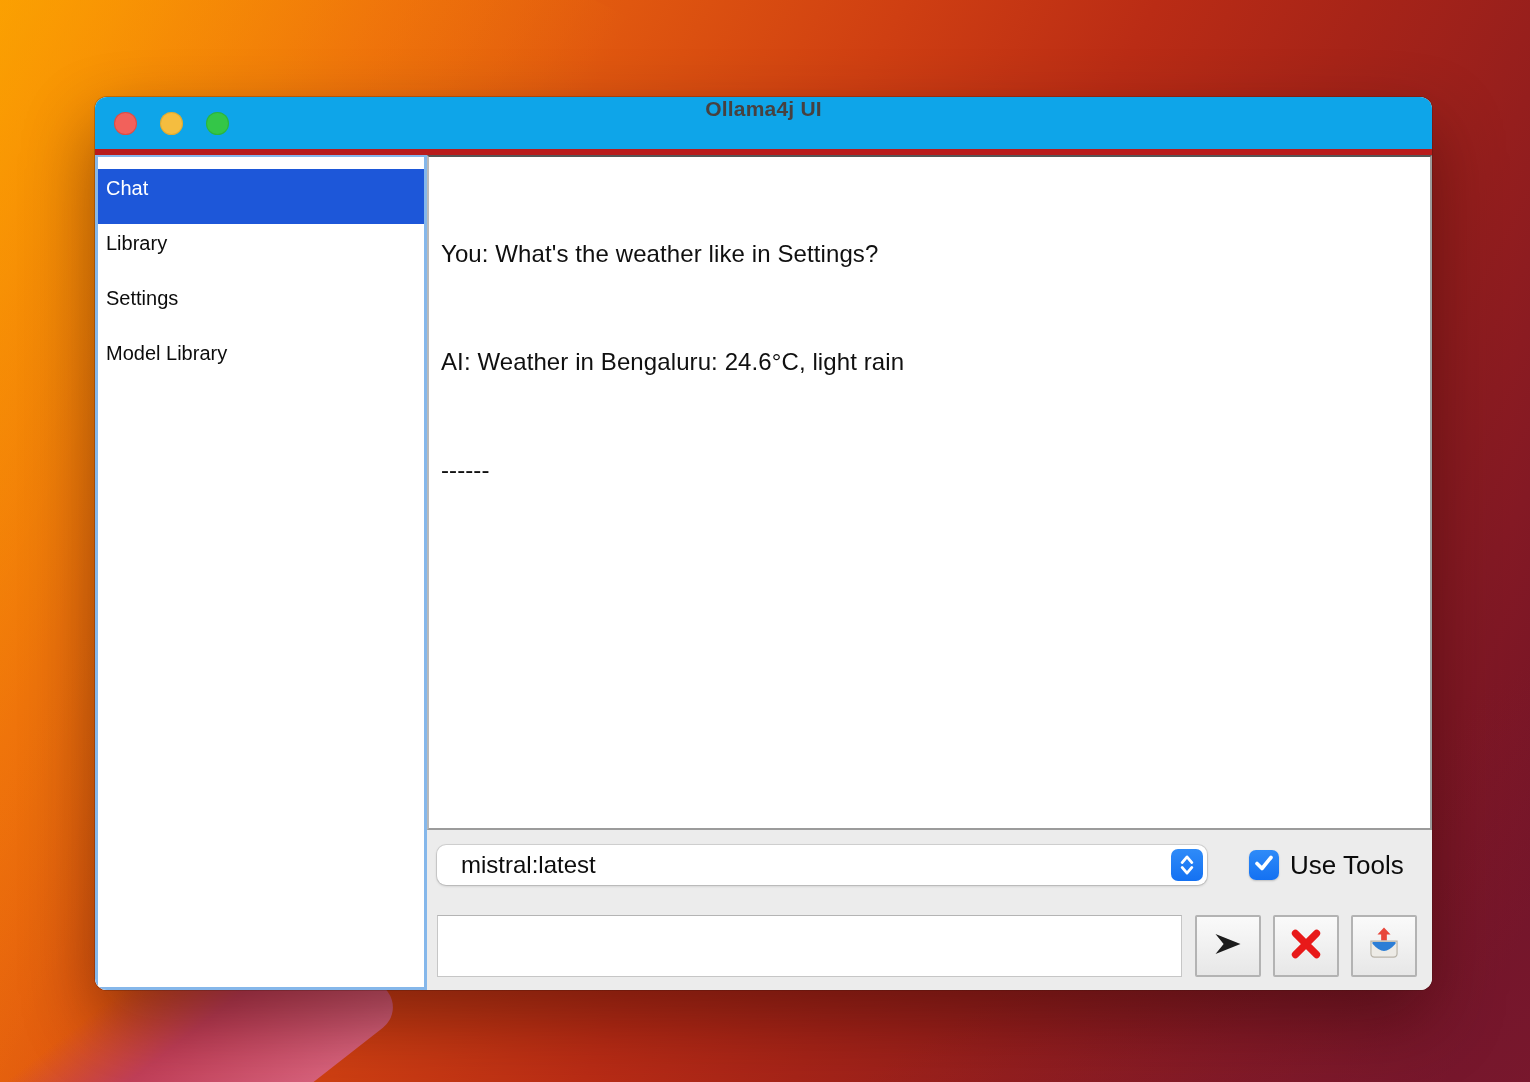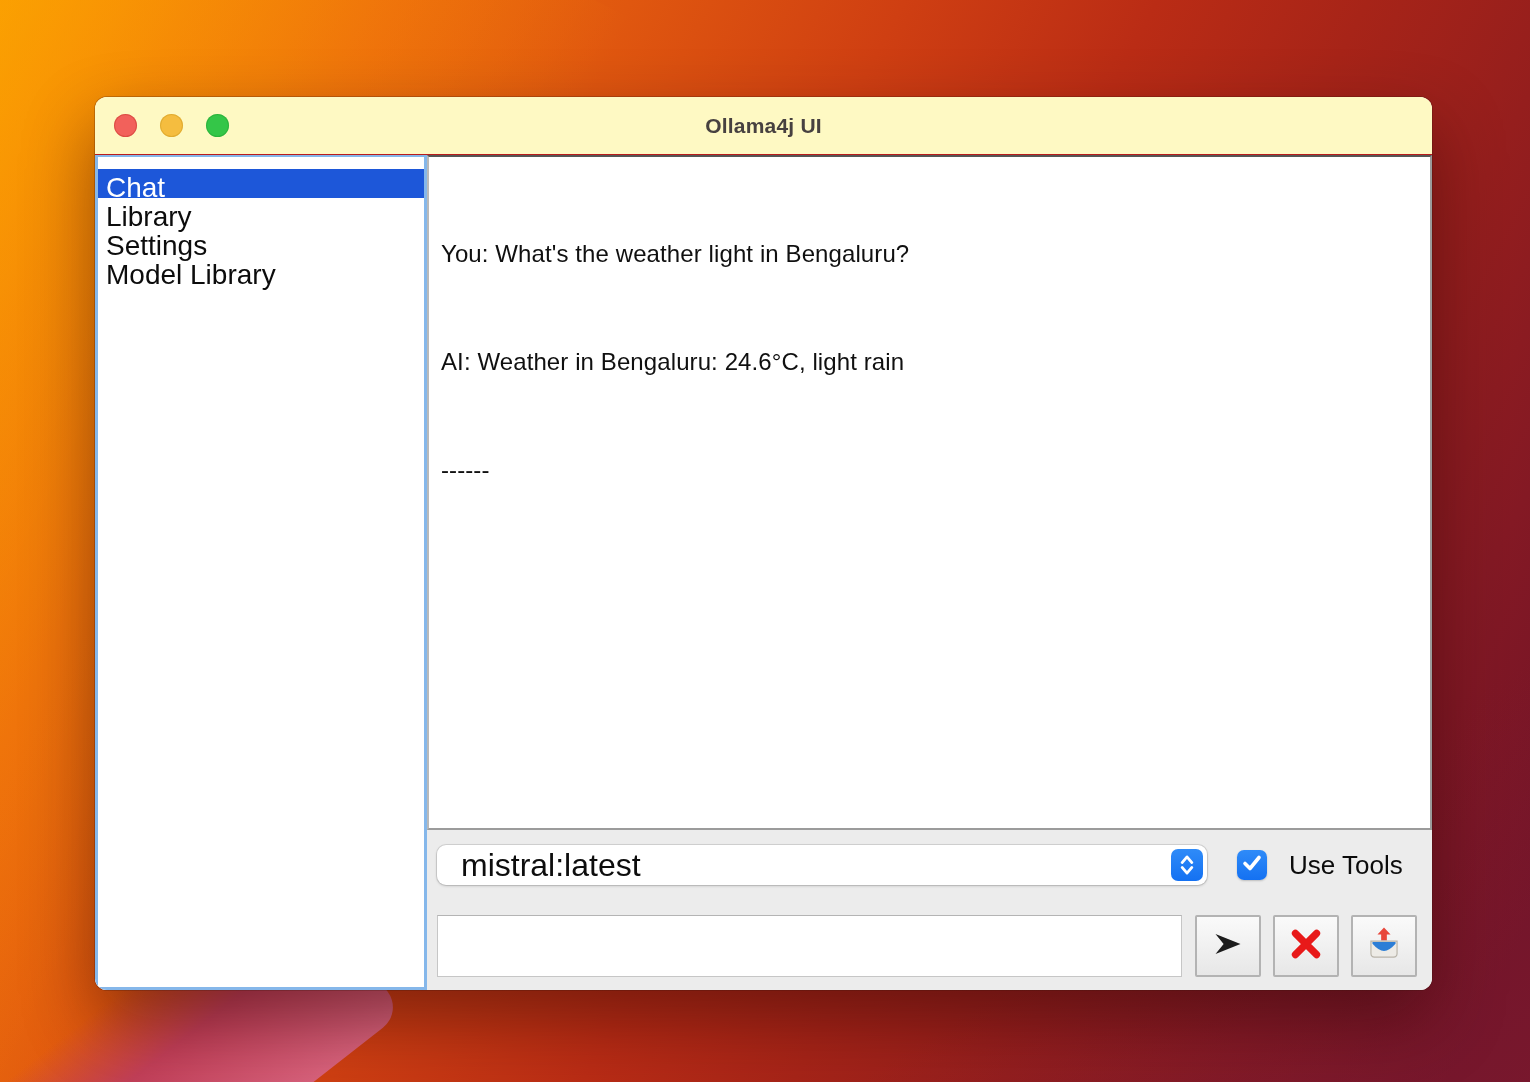--- a/index.html
+++ b/index.html
@@ -38,24 +38,24 @@
   
   .window {
     position: absolute; left: 95px; top: 97px; width: 1337px; height: 893px;
     border-radius: 12px; overflow: hidden;
     box-shadow: 0 0 0 1px rgba(60,20,10,0.25), 0 30px 70px rgba(40,5,5,0.45);
     background: #ffffff;
     display: flex; flex-direction: column;
   }
   .titlebar {
     height: 58px; flex: 0 0 58px;
-    background: #fef9c3;
-    border-bottom: 1px solid #b91c1c;
+    background: #0ea5e9;
+    border-bottom: 6px solid #b91c1c;
     position: relative;
-    display: flex; align-items: center; justify-content: center;
+    display: flex; justify-content: center;
   }
   .traffic-lights {
     position: absolute; left: 19px; top: 0; height: 100%;
     display: flex; align-items: center; gap: 23px;
   }
   .tl-dot { width: 23px; height: 23px; border-radius: 50%; }
   .tl-close    { background: #f2615b; box-shadow: inset 0 0 0 1px rgba(180,40,30,0.35); }
   .tl-minimize { background: #f5bd3f; box-shadow: inset 0 0 0 1px rgba(190,140,20,0.35); }
   .tl-zoom     { background: #34c648; box-shadow: inset 0 0 0 1px rgba(30,150,40,0.35); }
   .window-title {
@@ -67,22 +67,22 @@
   
   .sidebar {
     flex: 0 0 332px; width: 332px;
     background: #ffffff;
     border: 3px solid #85b7ea;
     border-top-width: 2px;
     padding-top: 12px;
     overflow: hidden;
   }
   .sidebar-item {
-    height: 29px; line-height: 38px;
-    font-size: 28px; color: #0c0c0c;
+    height: 55px; line-height: 38px;
+    font-size: 20px; color: #0c0c0c;
     padding-left: 8px;
     white-space: nowrap;
     cursor: default;
   }
   .sidebar-item.selected {
     background: #1d57d9; color: #ffffff;
   }
 
   
   .main-col { flex: 1; display: flex; flex-direction: column; min-width: 0; }
@@ -112,29 +112,29 @@
   .model-select {
     width: 770px; height: 40px;
     background: #ffffff;
     border-radius: 9px;
     box-shadow: 0 0 0 1px rgba(0,0,0,0.10), 0 1px 3px rgba(0,0,0,0.18);
     display: flex; align-items: center;
     position: relative;
     padding-left: 24px;
     cursor: default;
   }
-  .model-select-value { font-size: 32px; color: #0d0d0d; }
+  .model-select-value { font-size: 24px; color: #0d0d0d; }
   .model-stepper {
     position: absolute; right: 4px; top: 4px;
     width: 32px; height: 32px; border-radius: 7px;
     background: linear-gradient(#2f8bf8, #1471f2);
     display: flex; align-items: center; justify-content: center;
   }
 
-  .use-tools-wrap { display: flex; align-items: center; margin-left: 30px; gap: 11px; }
+  .use-tools-wrap { display: flex; align-items: center; margin-left: 42px; }
   .checkbox {
     width: 30px; height: 30px; border-radius: 7px;
     background: linear-gradient(#2f8bf8, #1471f2);
     box-shadow: 0 1px 2px rgba(0,0,0,0.2);
     display: flex; align-items: center; justify-content: center;
   }
   .use-tools-label {
     margin-left: 11px; font-size: 26px; color: #0b0b0b;
   }
 
@@ -183,21 +183,21 @@
     <div class="sidebar">
       <div class="sidebar-item selected">Chat</div>
       <div class="sidebar-item">Library</div>
       <div class="sidebar-item">Settings</div>
       <div class="sidebar-item">Model Library</div>
     </div>
 
     <div class="main-col">
 
       <div class="chat-area">
-        <div class="chat-line">You: What's the weather light in Bengaluru?</div>
+        <div class="chat-line">You: What's the weather like in Settings?</div>
         <div class="chat-line">AI: Weather in Bengaluru: 24.6°C, light rain</div>
         <div class="chat-line">------</div>
       </div>
 
       <div class="bottom-panel">
 
         <div class="composer-row1">
           <div class="model-select">
             <span class="model-select-value">mistral:latest</span>
             <span class="model-stepper">

